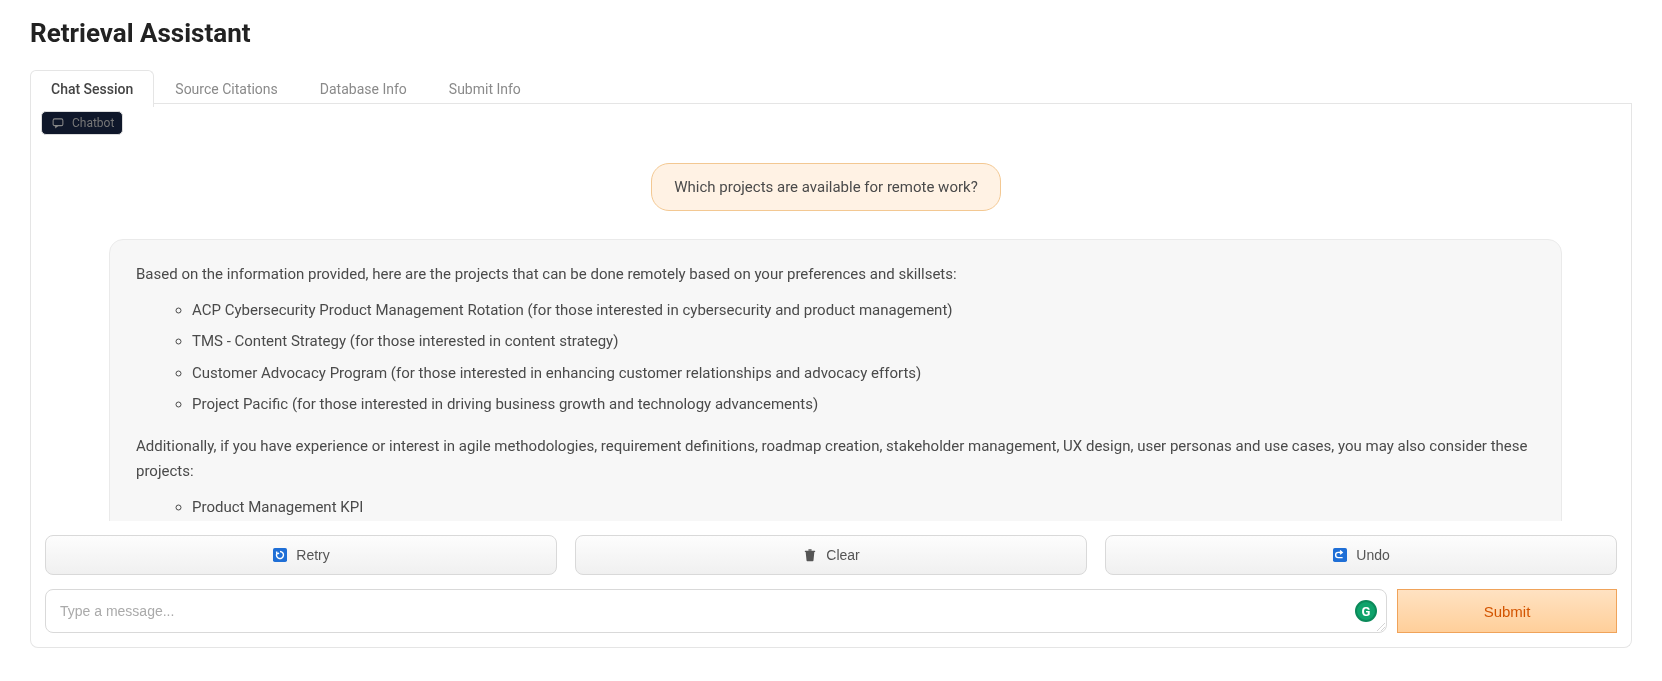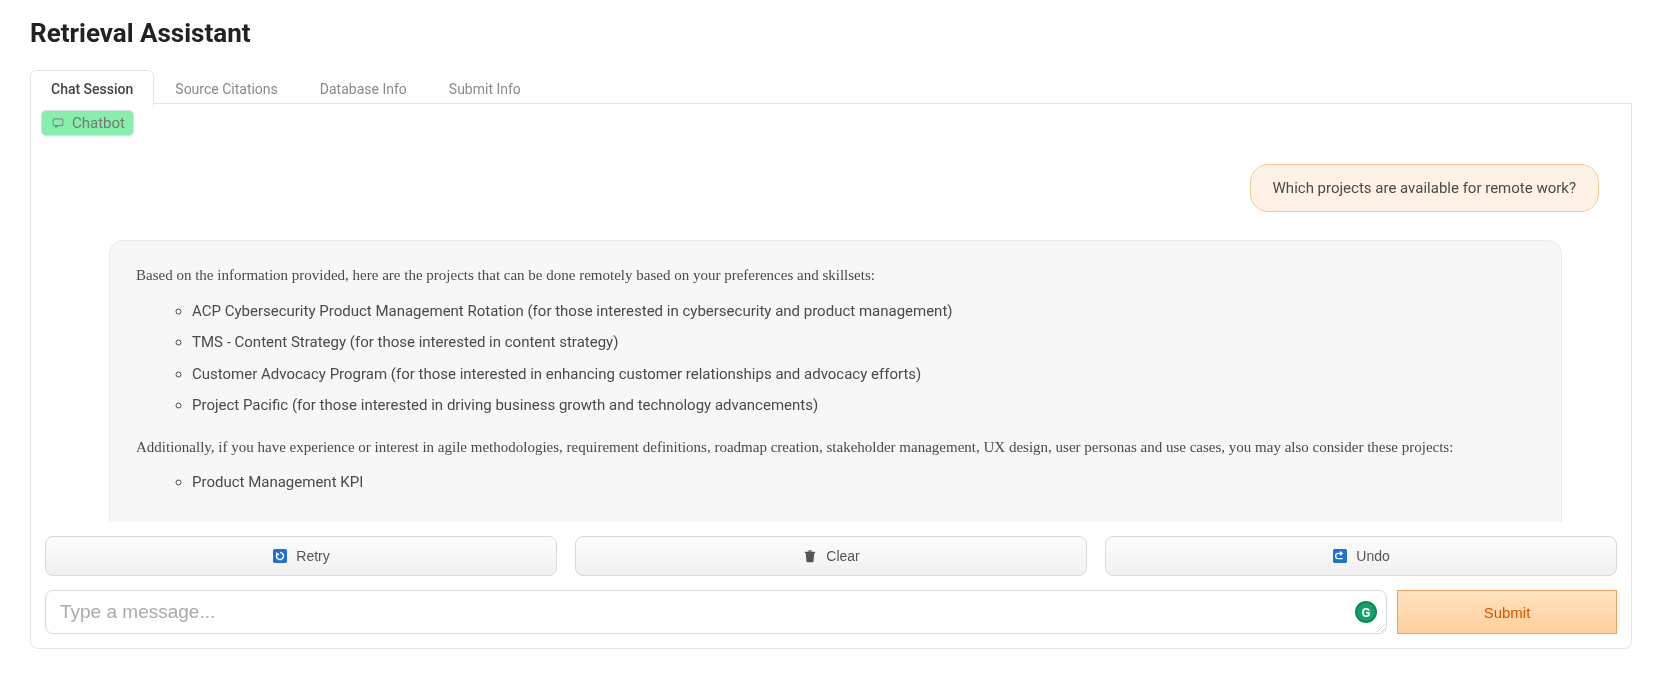--- a/index.html
+++ b/index.html
@@ -44,42 +44,42 @@
     border: 1px solid #e5e5e5;
     border-top: none;
     border-radius: 0 0 8px 8px;
     padding: 10px 14px 14px 14px;
     position: relative;
   }
   .chatbot-badge {
     display: inline-flex;
     align-items: center;
     gap: 6px;
-    font-size: 15px;
+    font-size: 12px;
     color: #777;
     border: 1px solid #ddd;
     border-radius: 5px;
     padding: 3px 8px;
-    background: #86efac;
+    background: #0f172a;
     margin-left: -4px;
     margin-top: -4px;
   }
   .chat-area {
     position: relative;
     margin-top: 6px;
     height: 380px;
     overflow-y: auto;
     padding: 12px 18px 12px 8px;
   }
   
   .chat-area::-webkit-scrollbar { width: 14px; }
   .chat-area::-webkit-scrollbar-track { background: #f0f0f0; border-radius: 6px; }
   .chat-area::-webkit-scrollbar-thumb { background: #c0c0c0; border-radius: 6px; }
 
-  .user-row { display:flex; justify-content:flex-end; margin: 10px 0 28px 0; }
+  .user-row { display:flex; justify-content:center; margin: 10px 0 28px 0; }
   .user-bubble {
     background: #fff2e4;
     border: 1px solid #f3c892;
     color: #4a4a4a;
     padding: 14px 22px;
     border-radius: 18px;
     font-size: 15px;
     max-width: 60%;
   }
   .bot-row { display:flex; justify-content:flex-start; }
@@ -87,21 +87,21 @@
     background: #f7f7f7;
     border: 1px solid #eaeaea;
     border-radius: 14px;
     padding: 22px 26px 22px 26px;
     font-size: 15px;
     color: #4a4a4a;
     line-height: 1.7;
     width: 94%;
     margin-left: 56px;
   }
-  .bot-bubble p { margin: 0 0 10px 0; font-family: Liberation Serif, serif; }
+  .bot-bubble p { margin: 0 0 10px 0; }
   .bot-bubble ul {
     list-style-type: circle;
     margin: 6px 0 16px 0;
     padding-left: 56px;
   }
   .bot-bubble ul li { margin: 6px 0; }
 
   .action-row {
     display:flex;
     gap: 18px;
@@ -135,21 +135,21 @@
   .msg-wrap {
     flex: 1;
     position: relative;
   }
   .msg-input {
     width: 100%;
     height: 44px;
     border: 1px solid #d9d9d9;
     border-radius: 8px;
     padding: 0 44px 0 14px;
-    font-size: 19px;
+    font-size: 14px;
     color: #444;
     background: #fff;
   }
   .msg-input::placeholder { color:#aaa; }
   .g-badge {
     position:absolute;
     right:10px; top:50%; transform:translateY(-50%);
     width:22px;height:22px;border-radius:50%;
     background:#0fa36b;
     color:#fff; font-weight:700; font-size:13px;

